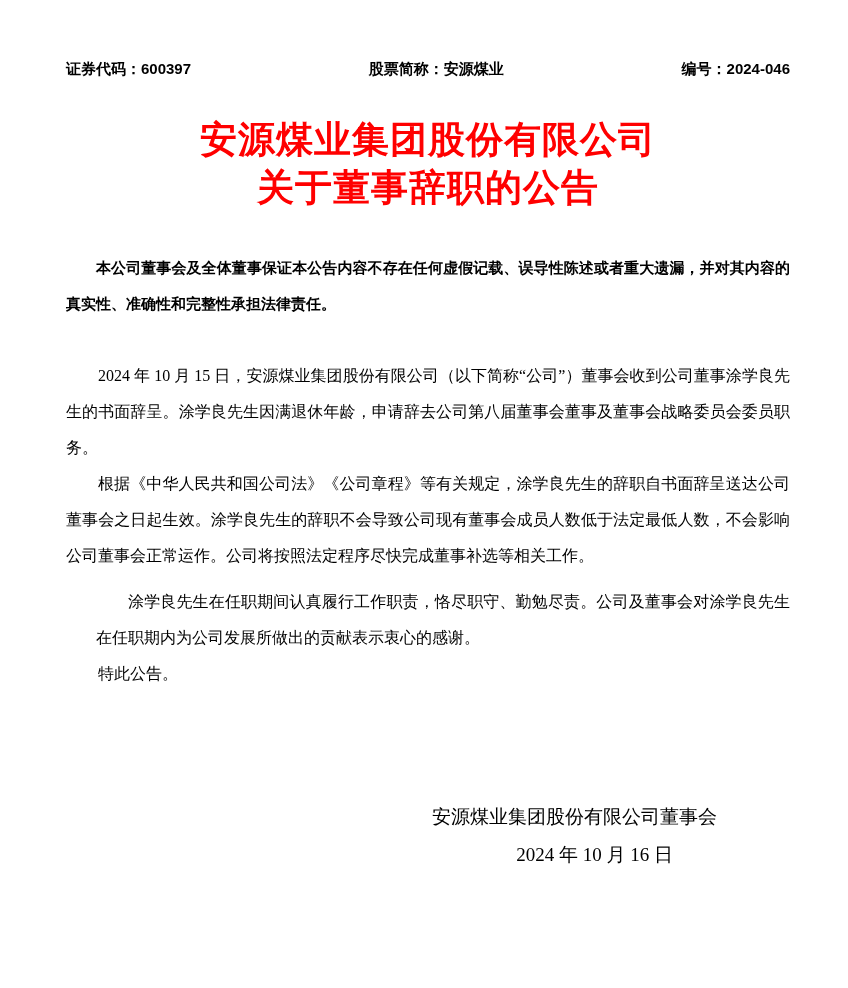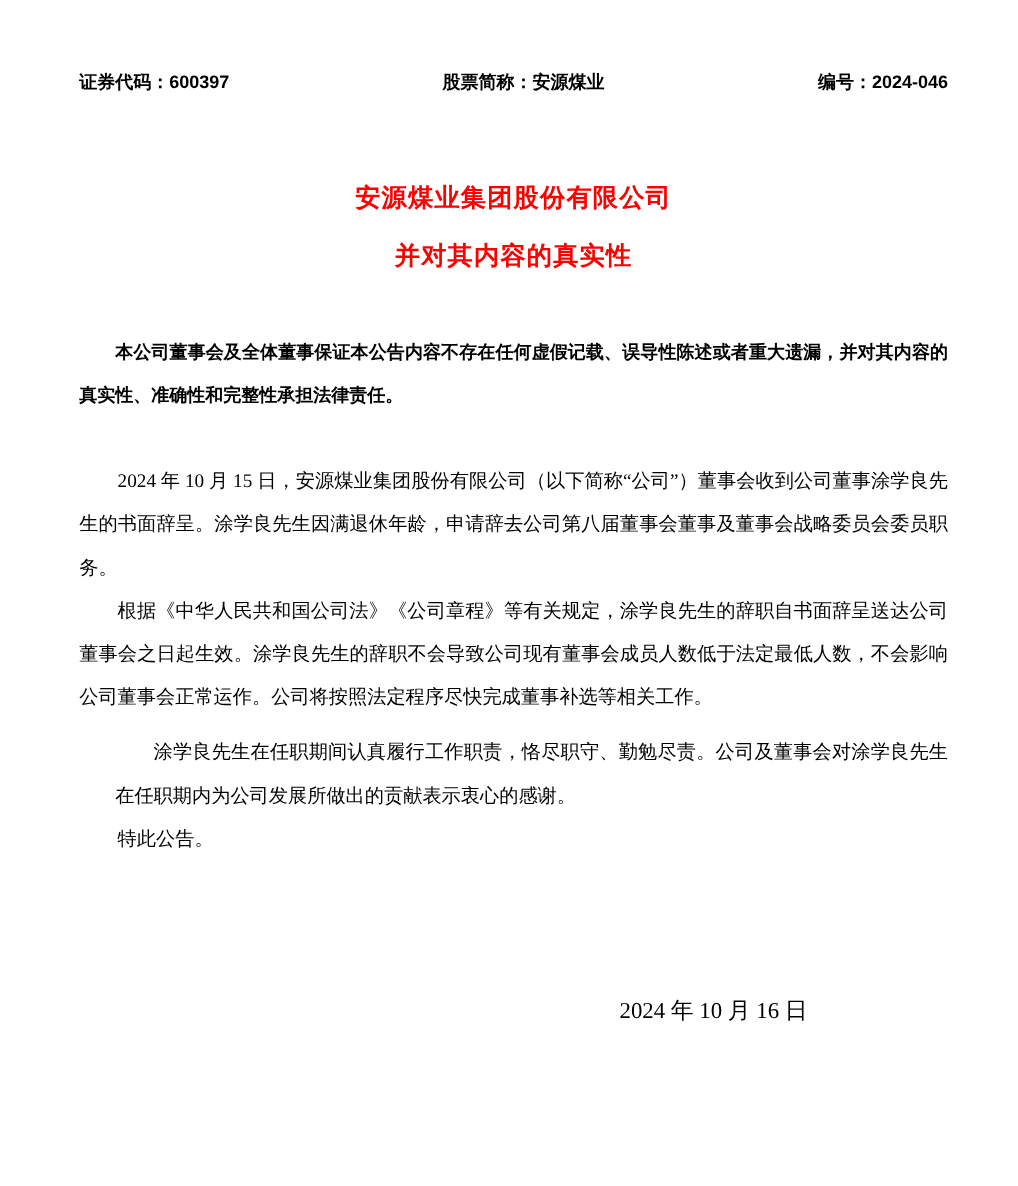--- a/index.html
+++ b/index.html
@@ -23,25 +23,25 @@
     display: flex;
     justify-content: space-between;
     align-items: baseline;
     font-family: "Liberation Sans", "DejaVu Sans", sans-serif;
     font-weight: bold;
     font-size: 15px;
     line-height: 22px;
     white-space: nowrap;
   }
   .doc-title {
-    margin: 62px 0 0 0;
+    margin: 36px 0 0 0;
     text-align: center;
     font-family: "Liberation Sans", "DejaVu Sans", sans-serif;
     font-weight: bold;
-    font-size: 21px;
+    font-size: 37px;
     line-height: 48px;
     letter-spacing: 1px;
   }
   .title-line { display: block; }
   .disclaimer {
     margin: 38px 0 0 0;
     font-weight: bold;
     font-size: 15px;
     line-height: 36px;
     text-align: justify;
@@ -78,30 +78,31 @@
 <div class="page" style="background: rgb(255, 255, 255); color: rgb(0, 0, 0);">
 
   <div class="header-row">
     <span>证券代码：600397</span>
     <span>股票简称：安源煤业</span>
     <span>编号：2024-046</span>
   </div>
 
   <h1 class="doc-title" style="color: rgb(255, 0, 0);">
     <span class="title-line">安源煤业集团股份有限公司</span>
-    <span class="title-line">并对其内容的真实性</span>
+    <span class="title-line">关于董事辞职的公告</span>
   </h1>
 
   <p class="disclaimer">本公司董事会及全体董事保证本公告内容不存在任何虚假记载、误导性陈述或者重大遗漏，并对其内容的真实性、准确性和完整性承担法律责任。</p>
 
   <p class="para para-first">2024 年 10 月 15 日，安源煤业集团股份有限公司（以下简称“公司”）董事会收到公司董事涂学良先生的书面辞呈。涂学良先生因满退休年龄，申请辞去公司第八届董事会董事及董事会战略委员会委员职务。</p>
 
   <p class="para">根据《中华人民共和国公司法》《公司章程》等有关规定，涂学良先生的辞职自书面辞呈送达公司董事会之日起生效。涂学良先生的辞职不会导致公司现有董事会成员人数低于法定最低人数，不会影响公司董事会正常运作。公司将按照法定程序尽快完成董事补选等相关工作。</p>
 
   <p class="para para-gap">涂学良先生在任职期间认真履行工作职责，恪尽职守、勤勉尽责。公司及董事会对涂学良先生在任职期内为公司发展所做出的贡献表示衷心的感谢。</p>
 
   <p class="para">特此公告。</p>
 
   <div class="signature-block">
+    <div class="sig-company">安源煤业集团股份有限公司董事会</div>
     <div class="sig-date">2024 年 10 月 16 日</div>
   </div>
 
 </div>
 
 </body></html>

